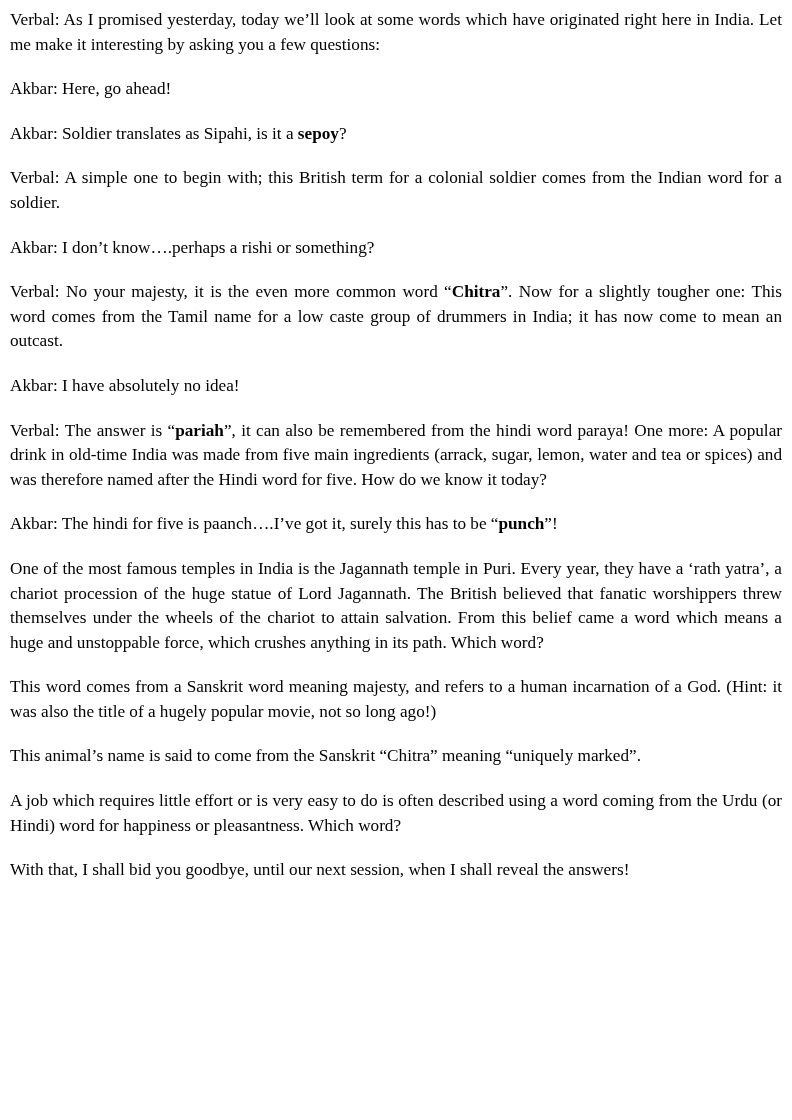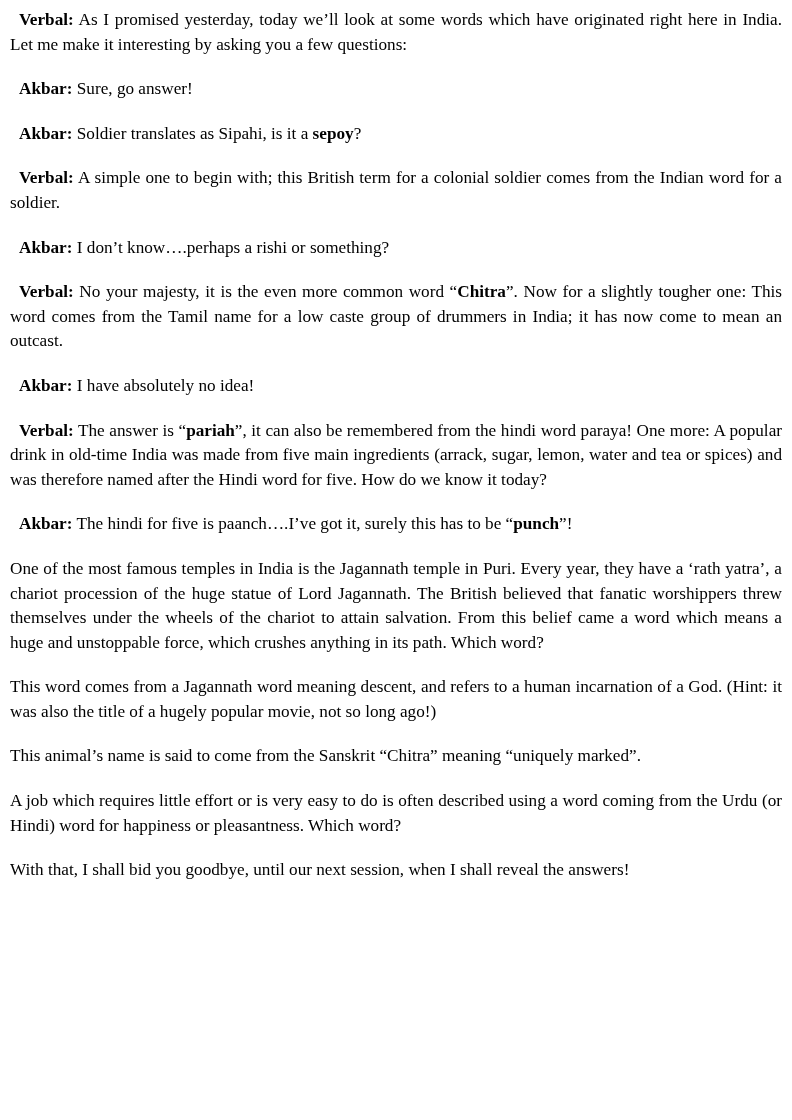--- a/index.html
+++ b/index.html
@@ -27,40 +27,39 @@
     font-size: 17.2px;
     line-height: 24.6px;
     text-align: justify;
     text-justify: inter-word;
     hyphens: none;
   }
   p.para:last-child {
     margin-bottom: 0;
   }
   .speaker {
-    font-weight: bold;
-    margin-left: 9px;
+    font-weight: normal;
   }
   .bold {
     font-weight: bold;
   }
 </style>
 </head>
 <body>
 
 <div class="page">
   <div class="doc" id="doc-body">
       <p class="para"><span class="speaker">Verbal:</span><span> As I promised yesterday, today we’ll look at some words which have originated right here in India. Let me make it interesting by asking you a few questions:</span></p>
-      <p class="para"><span class="speaker">Akbar:</span><span> Sure, go answer!</span></p>
+      <p class="para"><span class="speaker">Akbar:</span><span> Here, go ahead!</span></p>
       <p class="para"><span class="speaker">Akbar:</span><span> Soldier translates as Sipahi, is it a </span><span class="bold">sepoy</span><span>?</span></p>
       <p class="para"><span class="speaker">Verbal:</span><span> A simple one to begin with; this British term for a colonial soldier comes from the Indian word for a soldier.</span></p>
       <p class="para"><span class="speaker">Akbar:</span><span> I don’t know….perhaps a rishi or something?</span></p>
       <p class="para"><span class="speaker">Verbal:</span><span> No your majesty, it is the even more common word “</span><span class="bold">Chitra</span><span>”. Now for a slightly tougher one: This word comes from the Tamil name for a low caste group of drummers in India; it has now come to mean an outcast.</span></p>
       <p class="para"><span class="speaker">Akbar:</span><span> I have absolutely no idea!</span></p>
       <p class="para"><span class="speaker">Verbal:</span><span> The answer is “</span><span class="bold">pariah</span><span>”, it can also be remembered from the hindi word paraya! One more: A popular drink in old-time India was made from five main ingredients (arrack, sugar, lemon, water and tea or spices) and was therefore named after the Hindi word for five. How do we know it today?</span></p>
       <p class="para"><span class="speaker">Akbar:</span><span> The hindi for five is paanch….I’ve got it, surely this has to be “</span><span class="bold">punch</span><span>”!</span></p>
       <p class="para"><span>One of the most famous temples in India is the Jagannath temple in Puri. Every year, they have a ‘rath yatra’, a chariot procession of the huge statue of Lord Jagannath. The British believed that fanatic worshippers threw themselves under the wheels of the chariot to attain salvation. From this belief came a word which means a huge and unstoppable force, which crushes anything in its path. Which word?</span></p>
-      <p class="para"><span>This word comes from a Jagannath word meaning descent, and refers to a human incarnation of a God. (Hint: it was also the title of a hugely popular movie, not so long ago!)</span></p>
+      <p class="para"><span>This word comes from a Sanskrit word meaning majesty, and refers to a human incarnation of a God. (Hint: it was also the title of a hugely popular movie, not so long ago!)</span></p>
       <p class="para"><span>This animal’s name is said to come from the Sanskrit “Chitra” meaning “uniquely marked”.</span></p>
       <p class="para"><span>A job which requires little effort or is very easy to do is often described using a word coming from the Urdu (or Hindi) word for happiness or pleasantness. Which word?</span></p>
       <p class="para"><span>With that, I shall bid you goodbye, until our next session, when I shall reveal the answers!</span></p>
     </div>
 </div>
 
 </body></html>

